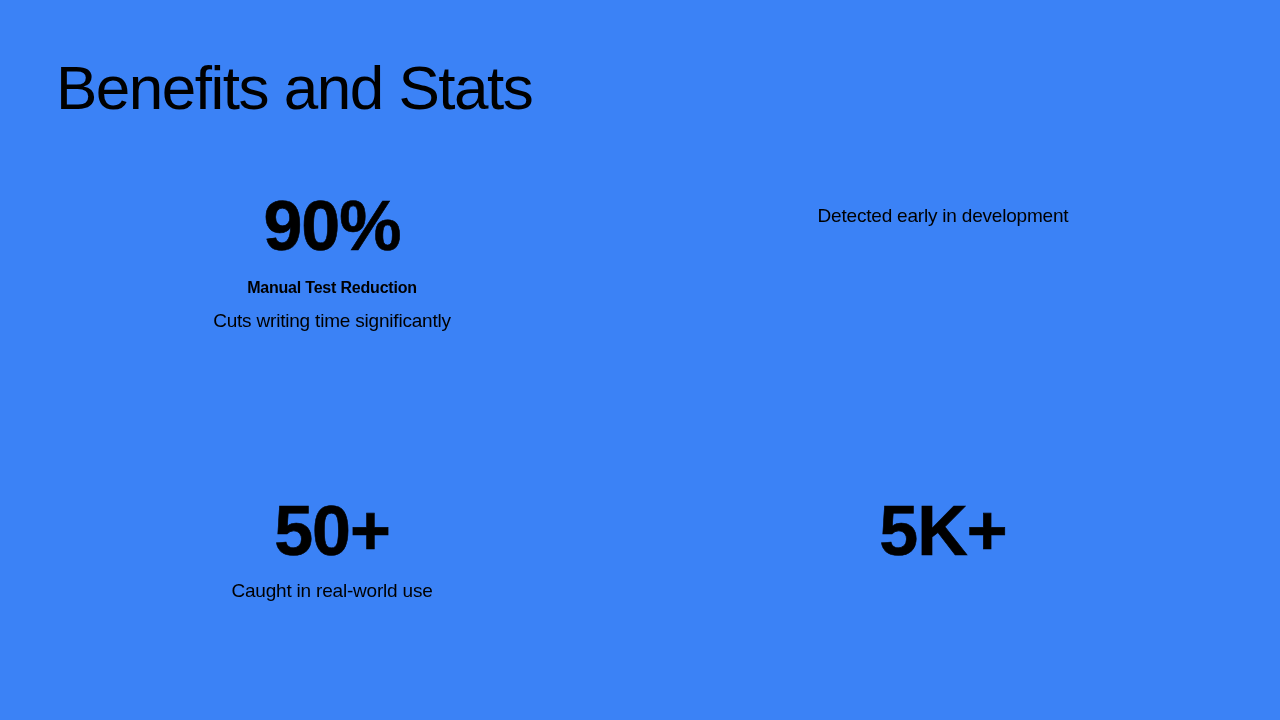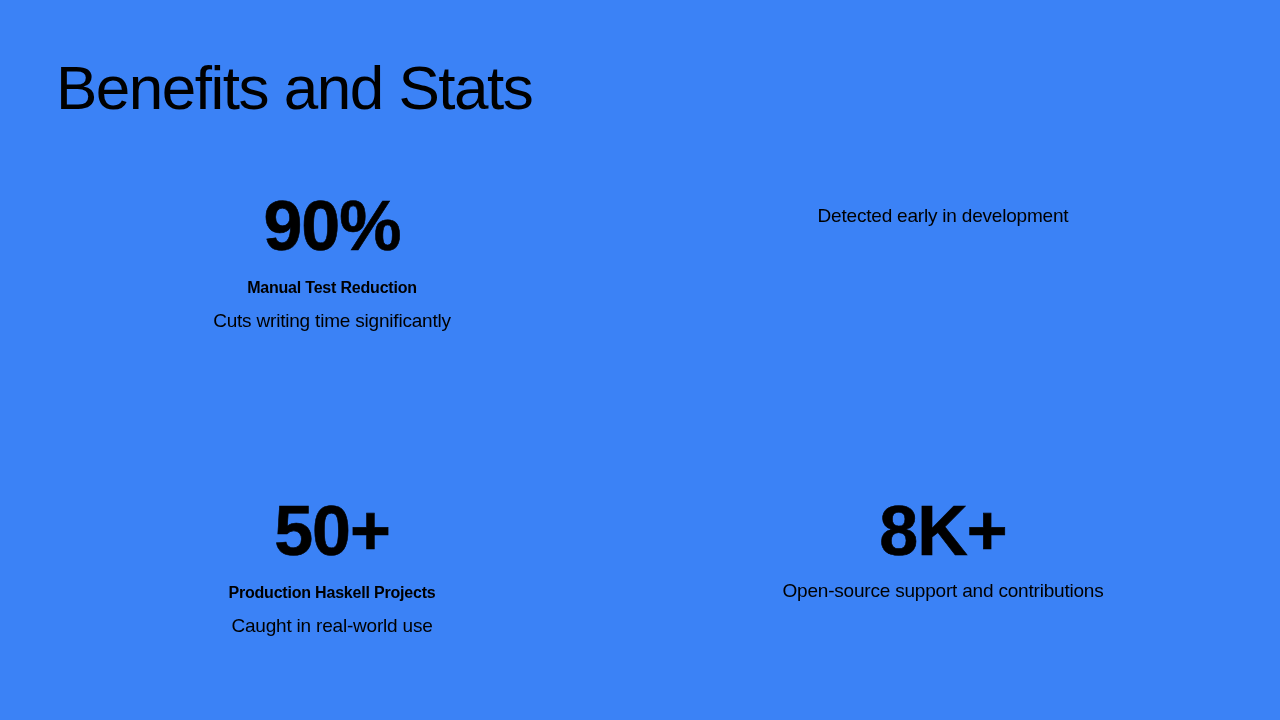--- a/index.html
+++ b/index.html
@@ -79,24 +79,22 @@
       <div class="stat-label">Manual Test Reduction</div>
       <div class="stat-desc">Cuts writing time significantly</div>
     </div>
 
     <div class="stat">
       <div class="stat-desc">Detected early in development</div>
     </div>
 
     <div class="stat">
       <div class="stat-value">50+</div>
-      <div class="stat-label">Production Haskell Projects</div>
       <div class="stat-desc">Caught in real-world use</div>
     </div>
 
     <div class="stat">
-      <div class="stat-value">8K+</div>
-      <div class="stat-desc">Open-source support and contributions</div>
+      <div class="stat-value">5K+</div>
     </div>
 
   </section>
 
 </main>
 
 </body></html>

